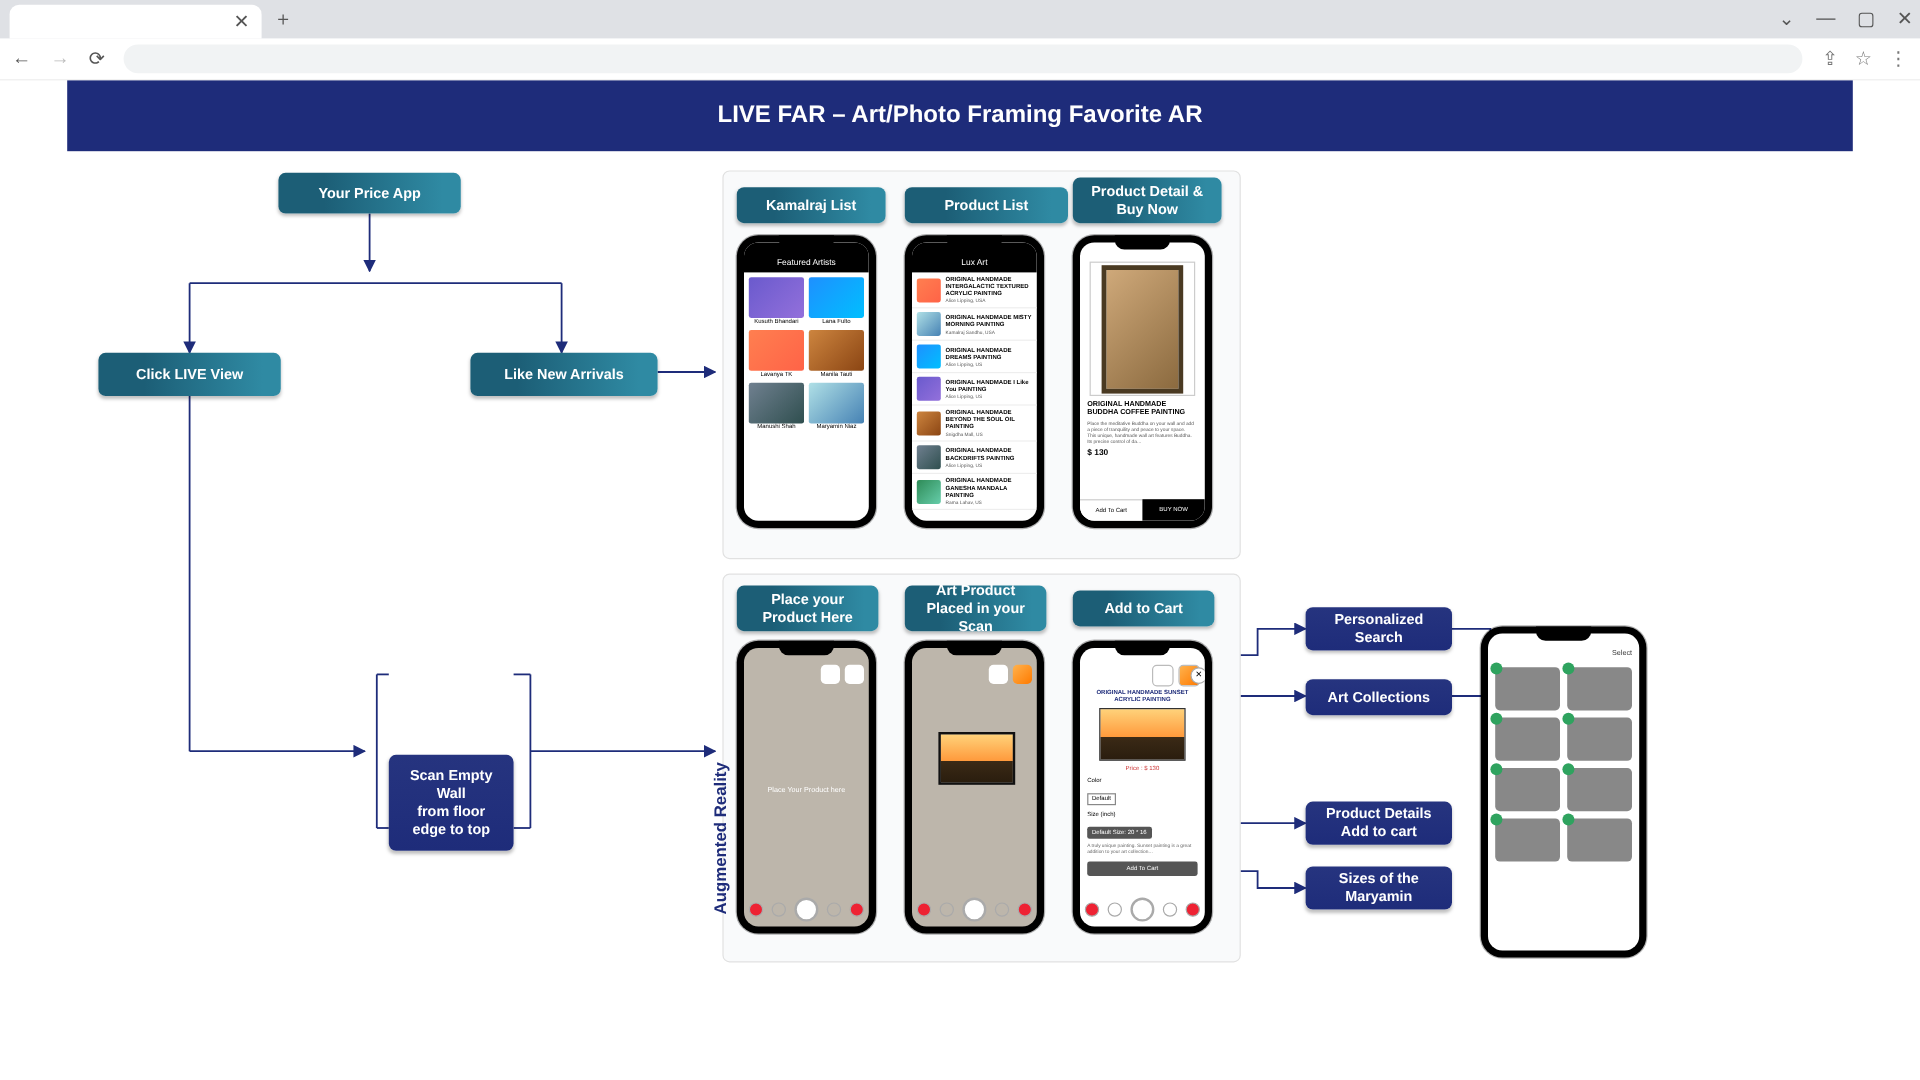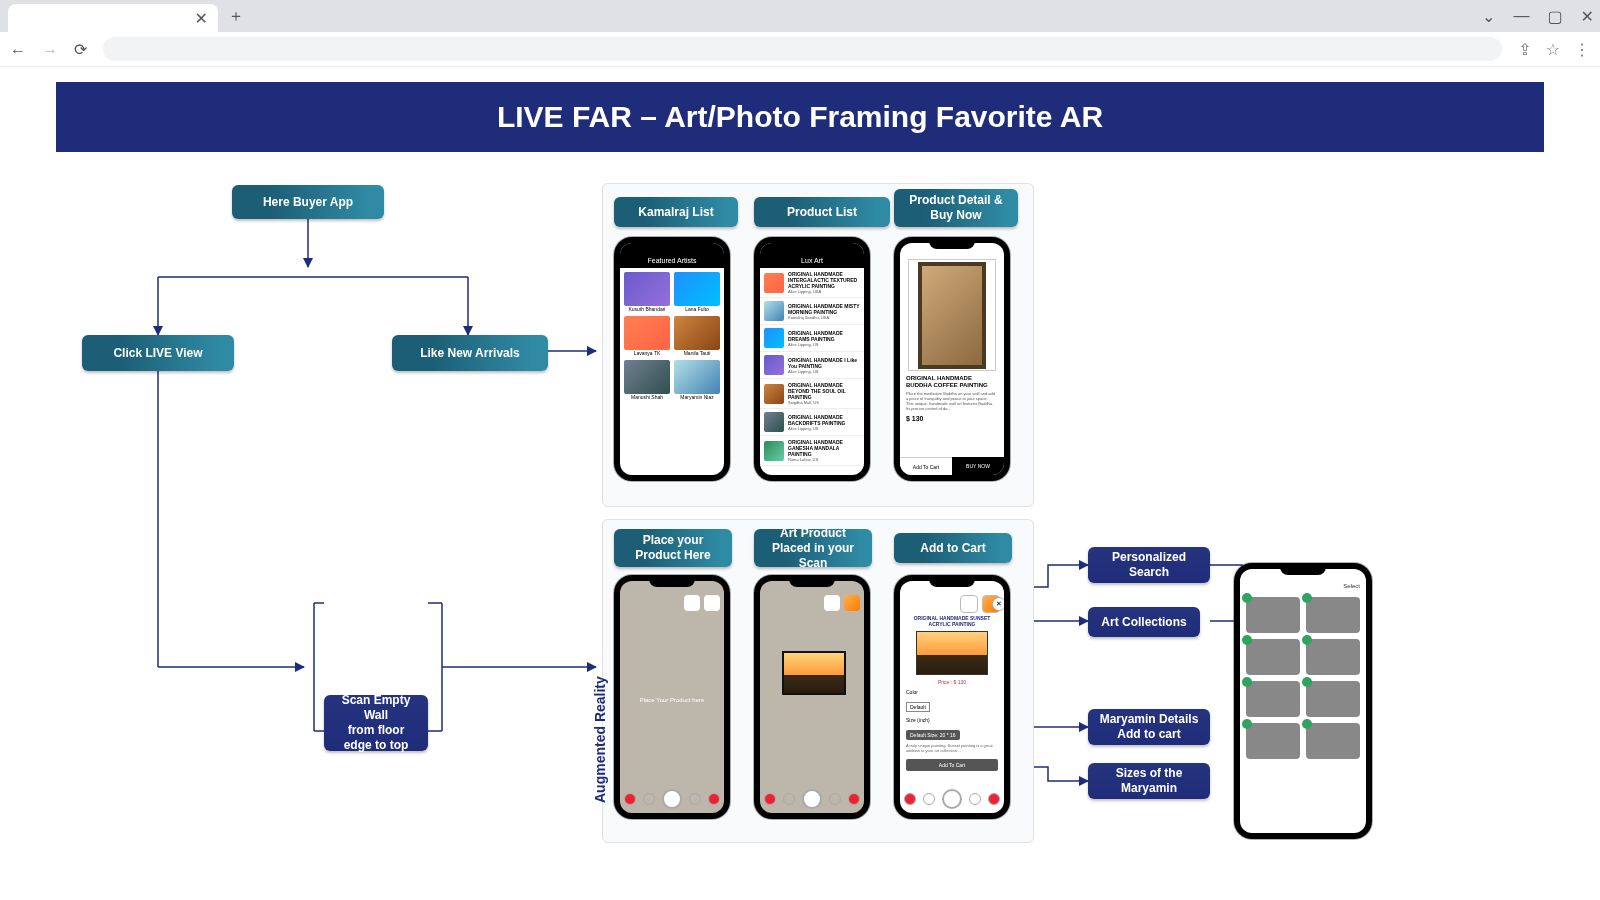--- a/index.html
+++ b/index.html
@@ -8,21 +8,21 @@
   .chrome{height:32px;background:#dfe1e5;display:flex;align-items:flex-end;position:relative}
   .tab{background:#fff;height:28px;width:210px;margin-left:8px;border-radius:8px 8px 0 0;display:flex;align-items:center;justify-content:flex-end;padding:0 10px;box-sizing:border-box}
   .tab .x{color:#555}
   .newtab{margin-left:10px;color:#555;align-self:center}
   .chrome-right{position:absolute;right:6px;top:0;height:32px;display:flex;align-items:center;gap:18px;color:#555}
   .toolbar{height:34px;background:#fff;border-bottom:1px solid #eee;display:flex;align-items:center;padding:0 10px;gap:16px;color:#555}
   .addr{flex:1;height:24px;background:#f1f3f4;border-radius:14px}
   .toolbar-right{display:flex;align-items:center;gap:14px;color:#777}
   
   .page{position:relative;height:834px}
-  .banner{background:#1e2c7a;color:#fff;text-align:center;font-size:30px;font-weight:bold;padding:18px 0;margin:15px 56px}
+  .banner{background:#1e2c7a;color:#fff;text-align:center;font-size:20px;font-weight:bold;padding:18px 0;margin:0 56px}
   .canvas{position:relative;width:1488px;height:730px;margin:0 56px}
   
   .pill{position:absolute;color:#fff;font-size:12px;font-weight:bold;text-align:center;display:flex;align-items:center;justify-content:center;border-radius:6px;padding:6px 10px;box-sizing:border-box;line-height:1.25;box-shadow:0 2px 3px rgba(0,0,0,.25)}
   .teal{background:linear-gradient(90deg,#1c5e76 25%,#2f8aa3 90%)}
   .navy{background:linear-gradient(180deg,#26347f,#1e2c7a)}
   
   .phone{position:absolute;width:116px;height:244px;background:#000;border-radius:18px;box-shadow:0 0 0 1px rgba(0,0,0,.3);padding:6px;box-sizing:border-box}
   .phone .screen{background:#fff;border-radius:12px;width:100%;height:100%;overflow:hidden;position:relative}
   .phone .notch{position:absolute;top:0;left:50%;transform:translateX(-50%);width:46px;height:12px;background:#000;border-radius:0 0 8px 8px;z-index:2}
   .phone.big{width:138px;height:276px}
@@ -121,24 +121,24 @@
       <polyline points="952,454 1032,454" fill="none" stroke="#1e2c7a" stroke-width="1.5" marker-end="url(#ah)"></polyline>
 
       <polyline points="952,560 1032,560" fill="none" stroke="#1e2c7a" stroke-width="1.5" marker-end="url(#ah)"></polyline>
 
       <polyline points="918,600 992,600 992,614 1032,614" fill="none" stroke="#1e2c7a" stroke-width="1.5" marker-end="url(#ah)"></polyline>
 
       <polyline points="1154,398 1186,398 1186,496 1230,496" fill="none" stroke="#1e2c7a" stroke-width="1.5" marker-end="url(#ah)"></polyline>
       <line x1="1154" y1="454" x2="1186" y2="454" stroke="#1e2c7a" stroke-width="1.5"></line>
     </svg>
 
-    <div class="pill teal" style="left:176px;top:18px;width:152px;height:34px">Here Buyer App</div>
+    <div class="pill teal" style="left:176px;top:18px;width:152px;height:34px">Your Price App</div>
     <div class="pill teal" style="left:26px;top:168px;width:152px;height:36px">Click LIVE View</div>
     <div class="pill teal" style="left:336px;top:168px;width:156px;height:36px">Like New Arrivals</div>
-    <div class="pill navy" style="left:268px;top:528px;width:104px;height:56px;white-space:pre-line">Scan Empty Wall
+    <div class="pill navy" style="left:268px;top:503px;width:104px;height:80px;white-space:pre-line">Scan Empty Wall
 from floor edge to top</div>
 
     <div class="pane" style="left:546px;top:16px;width:430px;height:322px"></div>
     <div class="pill teal" style="left:558px;top:30px;width:124px;height:30px">Kamalraj List</div>
     <div class="pill teal" style="left:698px;top:30px;width:136px;height:30px">Product List</div>
     <div class="pill teal" style="left:838px;top:22px;width:124px;height:38px">Product Detail &amp; Buy Now</div>
 
     <div class="phone" style="left:558px;top:70px">
       <div class="notch"></div>
         <div class="screen">
@@ -315,22 +315,22 @@
           <div class="cdot cred"></div>
           <div class="cdot"></div>
           <div class="cbig"></div>
           <div class="cdot"></div>
           <div class="cdot cred"></div>
         </div>
       </div>
     </div>
 
     <div class="pill navy" style="left:1032px;top:380px;width:122px;height:36px">Personalized Search</div>
-    <div class="pill navy" style="left:1032px;top:440px;width:112px;height:30px">Art Collections</div>
-    <div class="pill navy" style="left:1032px;top:542px;width:122px;height:36px">Maryamin Details Add to cart</div>
+    <div class="pill navy" style="left:1032px;top:440px;width:122px;height:30px">Art Collections</div>
+    <div class="pill navy" style="left:1032px;top:542px;width:122px;height:36px">Product Details Add to cart</div>
     <div class="pill navy" style="left:1032px;top:596px;width:122px;height:36px">Sizes of the Maryamin</div>
 
     <div class="phone big" style="left:1178px;top:396px">
       <div class="notch"></div>
         <div class="screen">
         <div style="height:12px"></div>
         <div style="text-align:right;font-size:6px;padding:2px 6px;color:#333">Select</div>
         <div class="agrid">
           <div class="bg1"></div>
           <div class="bg2"></div>

